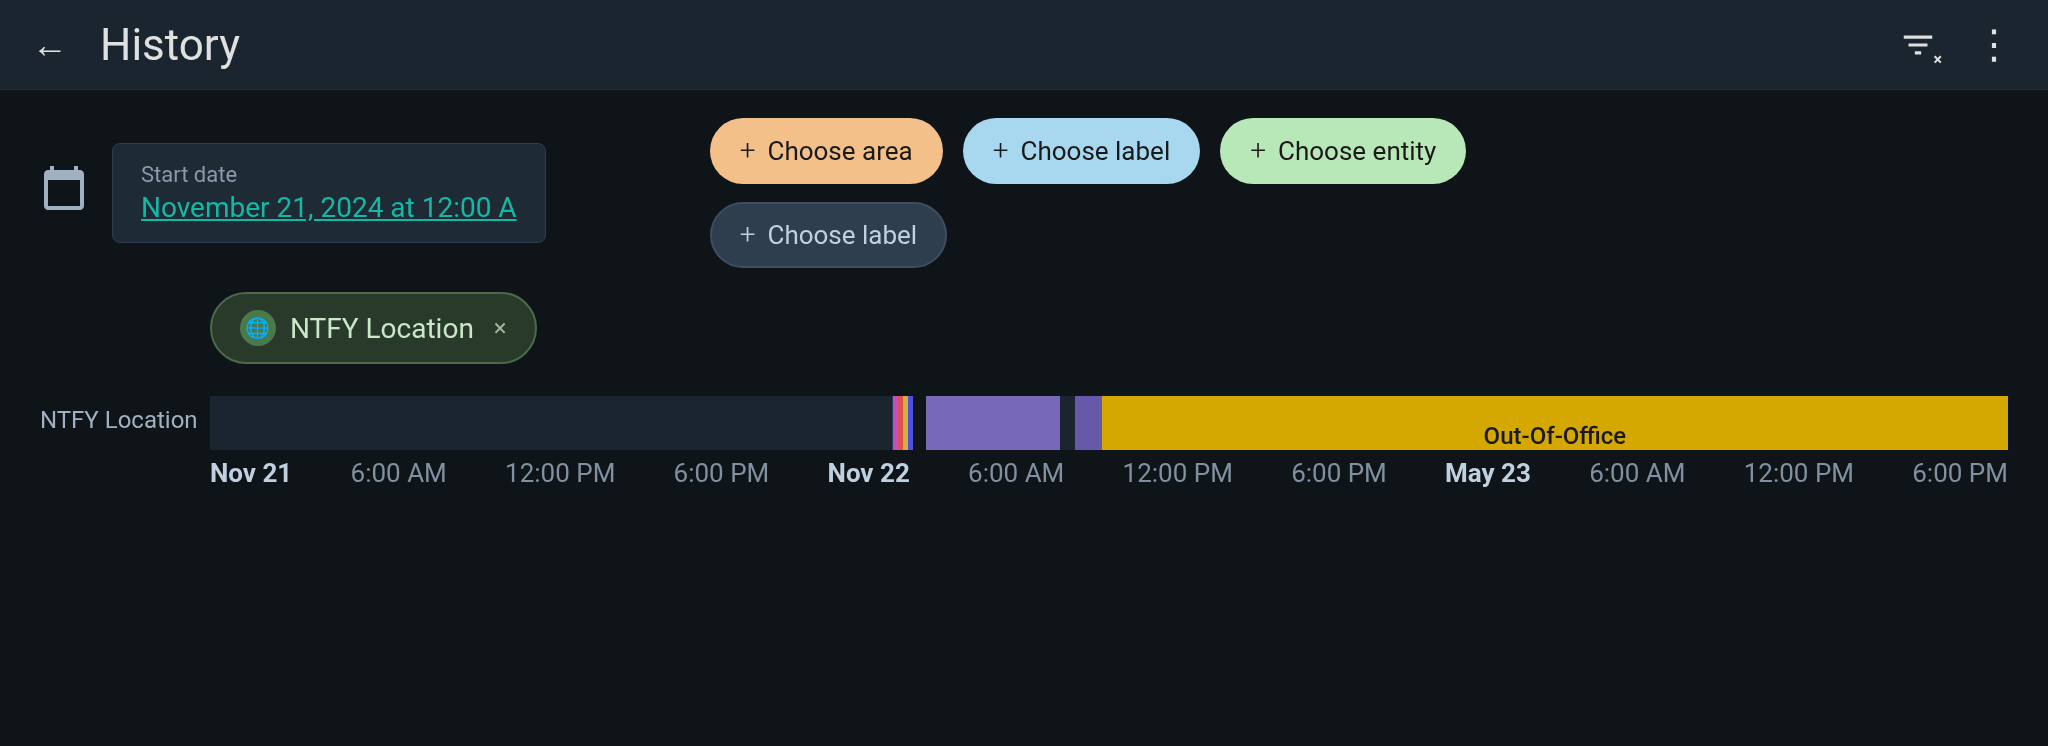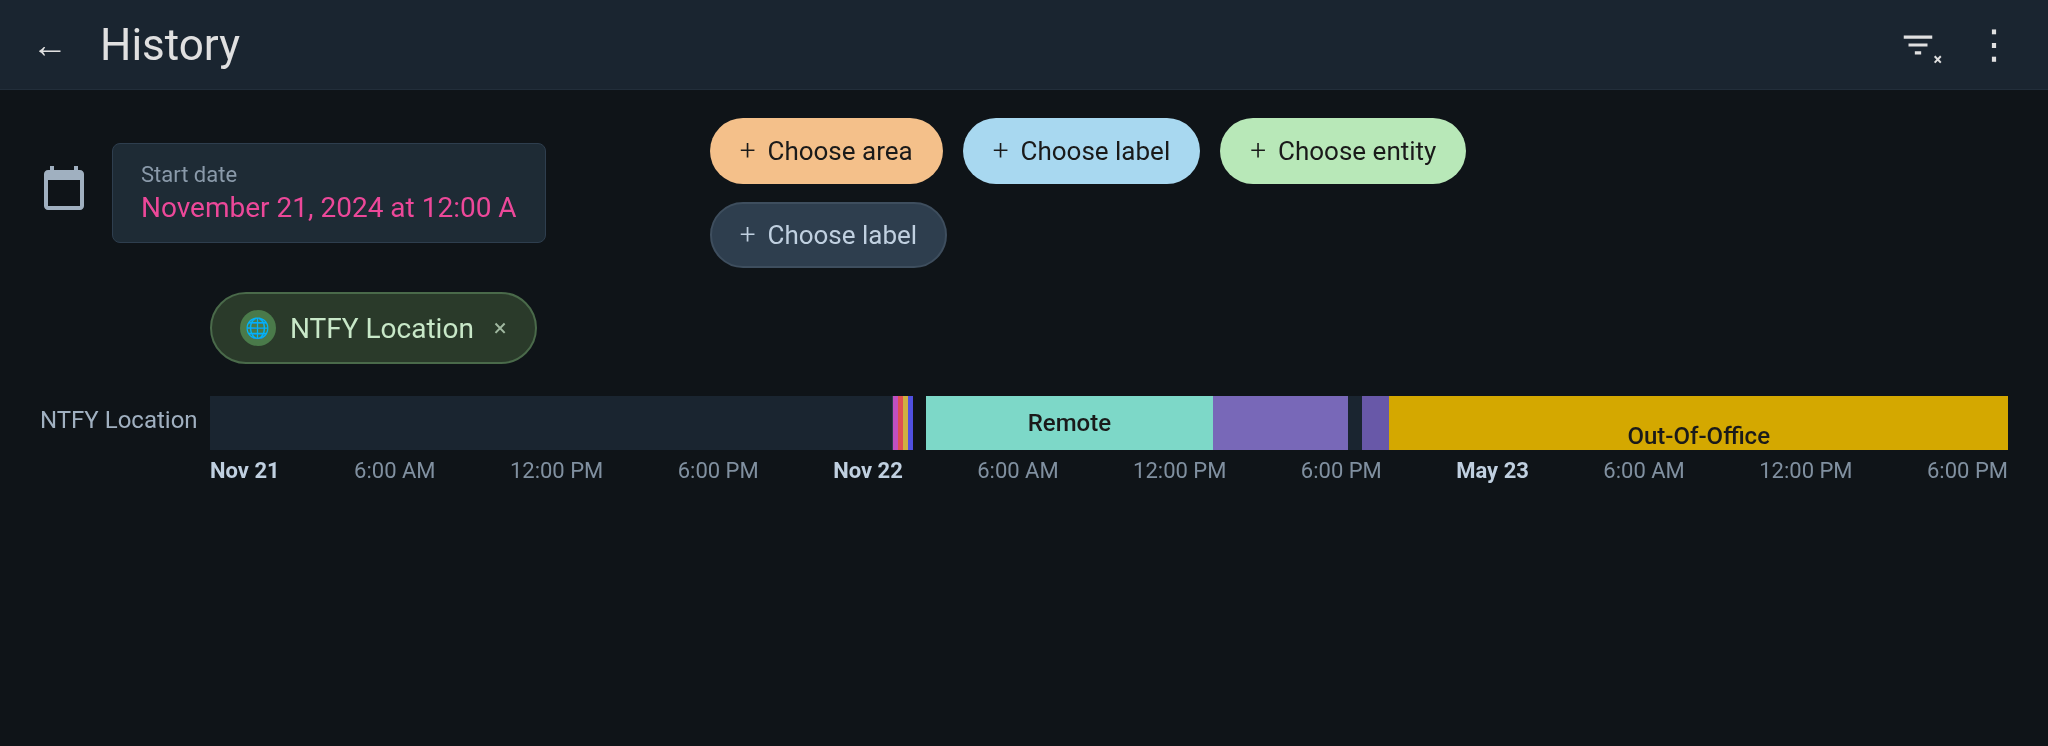--- a/index.html
+++ b/index.html
@@ -97,22 +97,23 @@
       flex-direction: column;
       gap: 4px;
     }
     .date-field-label {
       font-size: 22px;
       color: #8a9aaa;
       font-weight: 400;
     }
     .date-field-value {
       font-size: 28px;
-      color: #ec4899;
+      color: #14b8a6;
       font-weight: 400;
+      text-decoration: underline;
     }
 
     
     .chips-section {
       margin-left: 140px;
       display: flex;
       flex-direction: column;
       gap: 18px;
     }
     .chips-row {
@@ -240,21 +241,21 @@
     }
 
     
     .timeline-axis {
       display: flex;
       align-items: center;
       margin-top: 10px;
       position: relative;
     }
     .axis-item {
-      font-size: 22px;
+      font-size: 26px;
       color: #8090a0;
       white-space: nowrap;
       text-align: center;
     }
     .axis-item.bold {
       font-weight: 700;
       color: #c0d0e0;
     }
   </style>
 </head>
@@ -334,23 +335,20 @@
 
             <div style="background:#1a2530; flex: 0 0 38%; height:100%; border-right:1px solid #2e3e4e;"></div>
 
             <div style="display:flex; flex: 0 0 1.8%; height:100;">
               <div style="background:#c050c0; width:5px; height:100%;"></div>
               <div style="background:#e05050; width:5px; height:100%;"></div>
               <div style="background:#d0b040; width:5px; height:100%;"></div>
               <div style="background:#5050e0; width:5px; height:100%;"></div>
             </div>
 
-            <div class="seg-remote" style="flex: 0 0 16%;">
-              <span>Remote</span>
-            </div>
 
             <div style="background:#7868b8; flex: 0 0 7.5%; height:100%;"></div>
 
             <div style="background:#1a2530; flex: 0 0 0.8%; height:100%;"></div>
 
             <div style="background:#6858a8; flex: 0 0 1.5%; height:100%;"></div>
 
             <div class="seg-out-of-office">
               <span>Out-Of-Office</span>
             </div>

